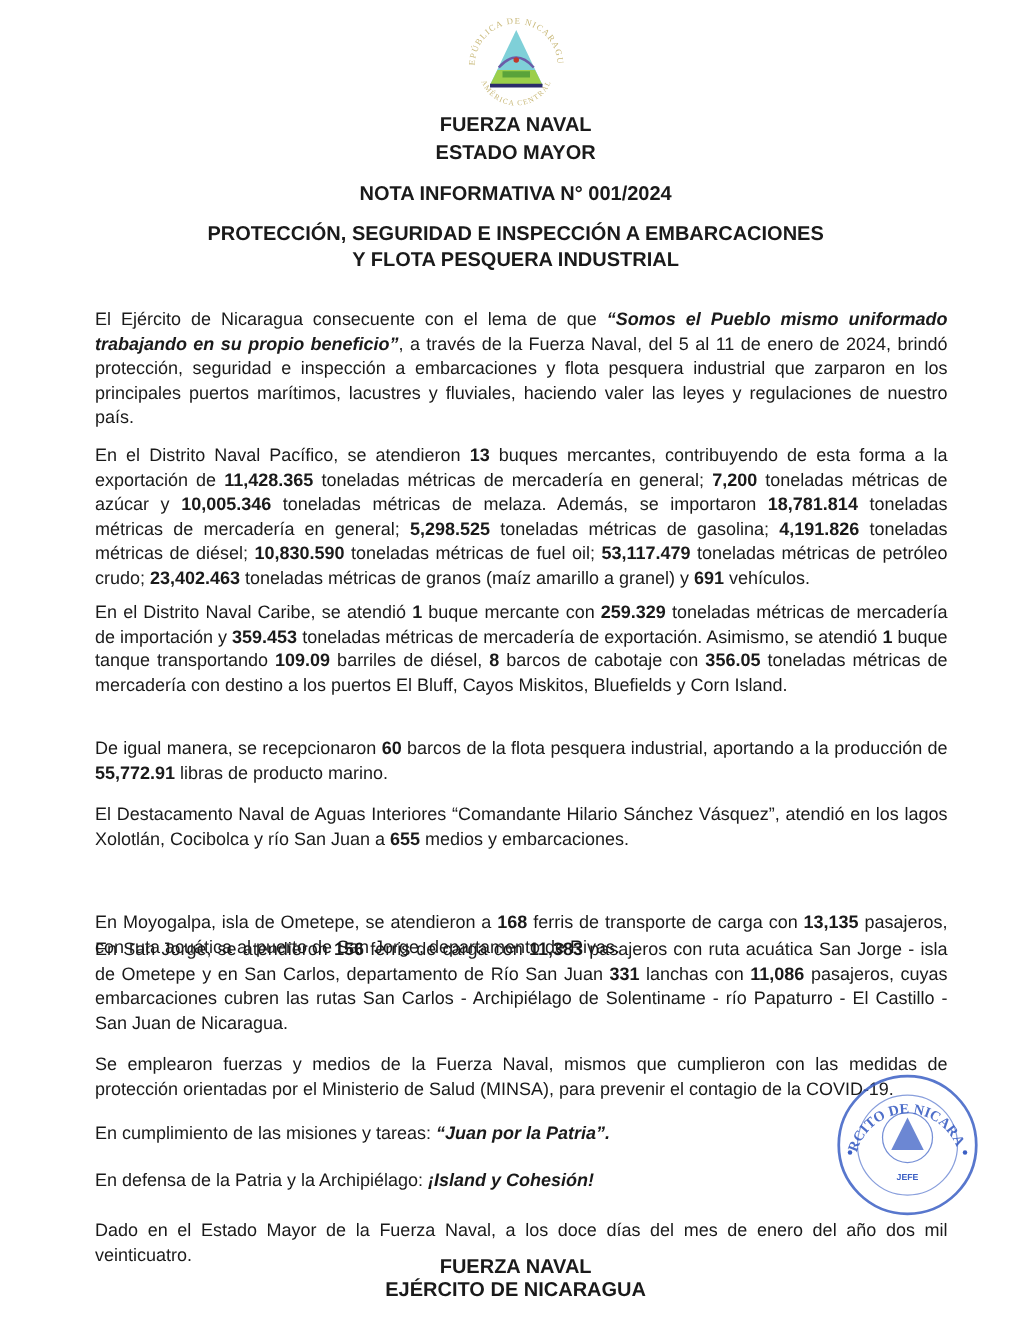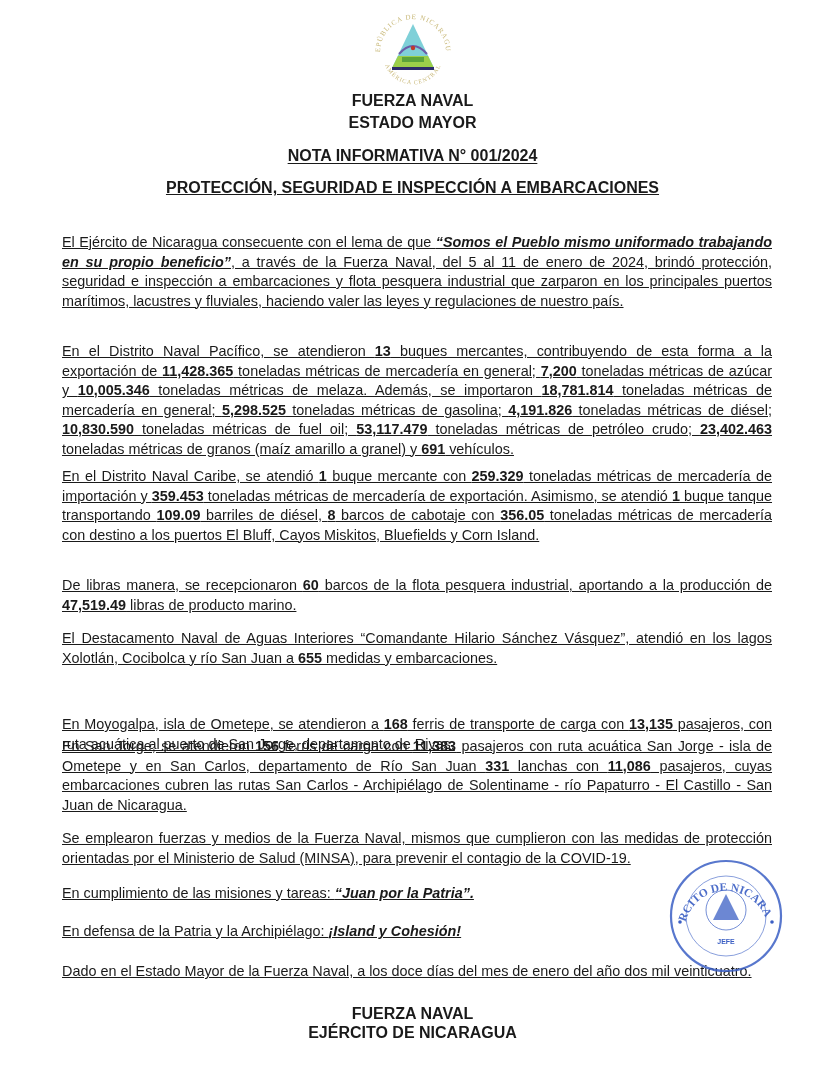--- a/index.html
+++ b/index.html
@@ -7,27 +7,27 @@
     width: 825px; height: 1068px; position: relative; overflow: hidden;
     font-family: "Liberation Sans", sans-serif; color: #1a1a1a;
   }
   .emblem {
     position: absolute; left: 368px; top: 8px; width: 90px; height: 82px;
   }
   .hdr { position: absolute; left: 0; width: 825px; text-align: center; font-weight: bold; }
   .h1 { top: 90px; font-size: 16px; line-height: 22px; }
   .h2 { top: 112px; font-size: 16px; line-height: 22px; }
   .nota { top: 145px; font-size: 16px; line-height: 22px; }
-  .nota span { text-decoration: underline; text-underline-offset: 2px; }
-  .title { top: 177px; font-size: 16px; line-height: 21px; text-decoration: underline; }
+  .nota span { text-underline-offset: 2px; }
+  .title { top: 177px; font-size: 16px; line-height: 21px; }
   .body {
     position: absolute; left: 58px; width: 718px;
     font-size: 14.4px; line-height: 19.5px; text-align: justify;
   }
-  .body p { margin: 4px; text-decoration: underline; }
+  .body p { margin: 18px; }
   .body b { font-weight: bold; }
   .body .q { font-weight: bold; font-style: italic; }
   .footer { top: 1004px; font-size: 16px; line-height: 19px; }
   .stamp {
     position: absolute; left: 668px; top: 858px; width: 116px; height: 116px;
   }
 </style>
 </head>
 <body>
 
@@ -48,40 +48,41 @@
   <circle cx="45" cy="40" r="2.2" fill="#c0392b"></circle>
   <rect x="34" y="49" width="22" height="5" fill="#5aa33a"></rect>
   <rect x="24" y="59" width="42" height="3" fill="#2c2c6a"></rect>
 </svg>
 
 <div class="hdr h1">FUERZA NAVAL</div>
 <div class="hdr h2">ESTADO MAYOR</div>
 <div class="hdr nota"><span>NOTA INFORMATIVA N° 001/2024</span></div>
 <div class="hdr title">
   <div>PROTECCIÓN, SEGURIDAD E INSPECCIÓN A EMBARCACIONES</div>
+  <div>Y FLOTA PESQUERA INDUSTRIAL</div>
 </div>
 
 <div class="body" style="top:229px">
   <p><span>El Ejército de Nicaragua consecuente con el lema de que </span><span class="q">“Somos el Pueblo mismo uniformado trabajando en su propio beneficio”</span><span>, a través de la Fuerza Naval, del 5 al 11 de enero de 2024, brindó protección, seguridad e inspección a embarcaciones y flota pesquera industrial que zarparon en los principales puertos marítimos, lacustres y fluviales, haciendo valer las leyes y regulaciones de nuestro país.</span></p>
 </div>
 
 <div class="body" style="top:338px">
   <p><span>En el Distrito Naval Pacífico, se atendieron </span><b>13</b><span> buques mercantes, contribuyendo de esta forma a la exportación de </span><b>11,428.365</b><span> toneladas métricas de mercadería en general; </span><b>7,200</b><span> toneladas métricas de azúcar y </span><b>10,005.346</b><span> toneladas métricas de melaza. Además, se importaron </span><b>18,781.814</b><span> toneladas métricas de mercadería en general; </span><b>5,298.525</b><span> toneladas métricas de gasolina; </span><b>4,191.826</b><span> toneladas métricas de diésel; </span><b>10,830.590</b><span> toneladas métricas de fuel oil; </span><b>53,117.479</b><span> toneladas métricas de petróleo crudo; </span><b>23,402.463</b><span> toneladas métricas de granos (maíz amarillo a granel) y </span><b>691</b><span> vehículos.</span></p>
 </div>
 
 <div class="body" style="top:463px">
   <p><span>En el Distrito Naval Caribe, se atendió </span><b>1</b><span> buque mercante con </span><b>259.329</b><span> toneladas métricas de mercadería de importación y </span><b>359.453</b><span> toneladas métricas de mercadería de exportación. Asimismo, se atendió </span><b>1</b><span> buque tanque transportando </span><b>109.09</b><span> barriles de diésel, </span><b>8</b><span> barcos de cabotaje con </span><b>356.05</b><span> toneladas métricas de mercadería con destino a los puertos El Bluff, Cayos Miskitos, Bluefields y Corn Island.</span></p>
 </div>
 
 <div class="body" style="top:572px">
-  <p><span>De libras manera, se recepcionaron </span><b>60</b><span> barcos de la flota pesquera industrial, aportando a la producción de </span><b>47,519.49</b><span> libras de producto marino.</span></p>
+  <p><span>De igual manera, se recepcionaron </span><b>60</b><span> barcos de la flota pesquera industrial, aportando a la producción de </span><b>55,772.91</b><span> libras de producto marino.</span></p>
 </div>
 
 <div class="body" style="top:625px">
-  <p><span>El Destacamento Naval de Aguas Interiores “Comandante Hilario Sánchez Vásquez”, atendió en los lagos Xolotlán, Cocibolca y río San Juan a </span><b>655</b><span> medidas y embarcaciones.</span></p>
+  <p><span>El Destacamento Naval de Aguas Interiores “Comandante Hilario Sánchez Vásquez”, atendió en los lagos Xolotlán, Cocibolca y río San Juan a </span><b>655</b><span> medios y embarcaciones.</span></p>
 </div>
 
 <div class="body" style="top:711px">
   <p><span>En Moyogalpa, isla de Ometepe, se atendieron a </span><b>168</b><span> ferris de transporte de carga con </span><b>13,135</b><span> pasajeros, con ruta acuática al puerto de San Jorge, departamento de Rivas.</span></p>
 </div>
 
 <div class="body" style="top:733px">
   <p><span>En San Jorge, se atendieron </span><b>156</b><span> ferris de carga con </span><b>11,383</b><span> pasajeros con ruta acuática San Jorge - isla de Ometepe y en San Carlos, departamento de Río San Juan </span><b>331</b><span> lanchas con </span><b>11,086</b><span> pasajeros, cuyas embarcaciones cubren las rutas San Carlos - Archipiélago de Solentiname - río Papaturro - El Castillo - San Juan de Nicaragua.</span></p>
 </div>
 

